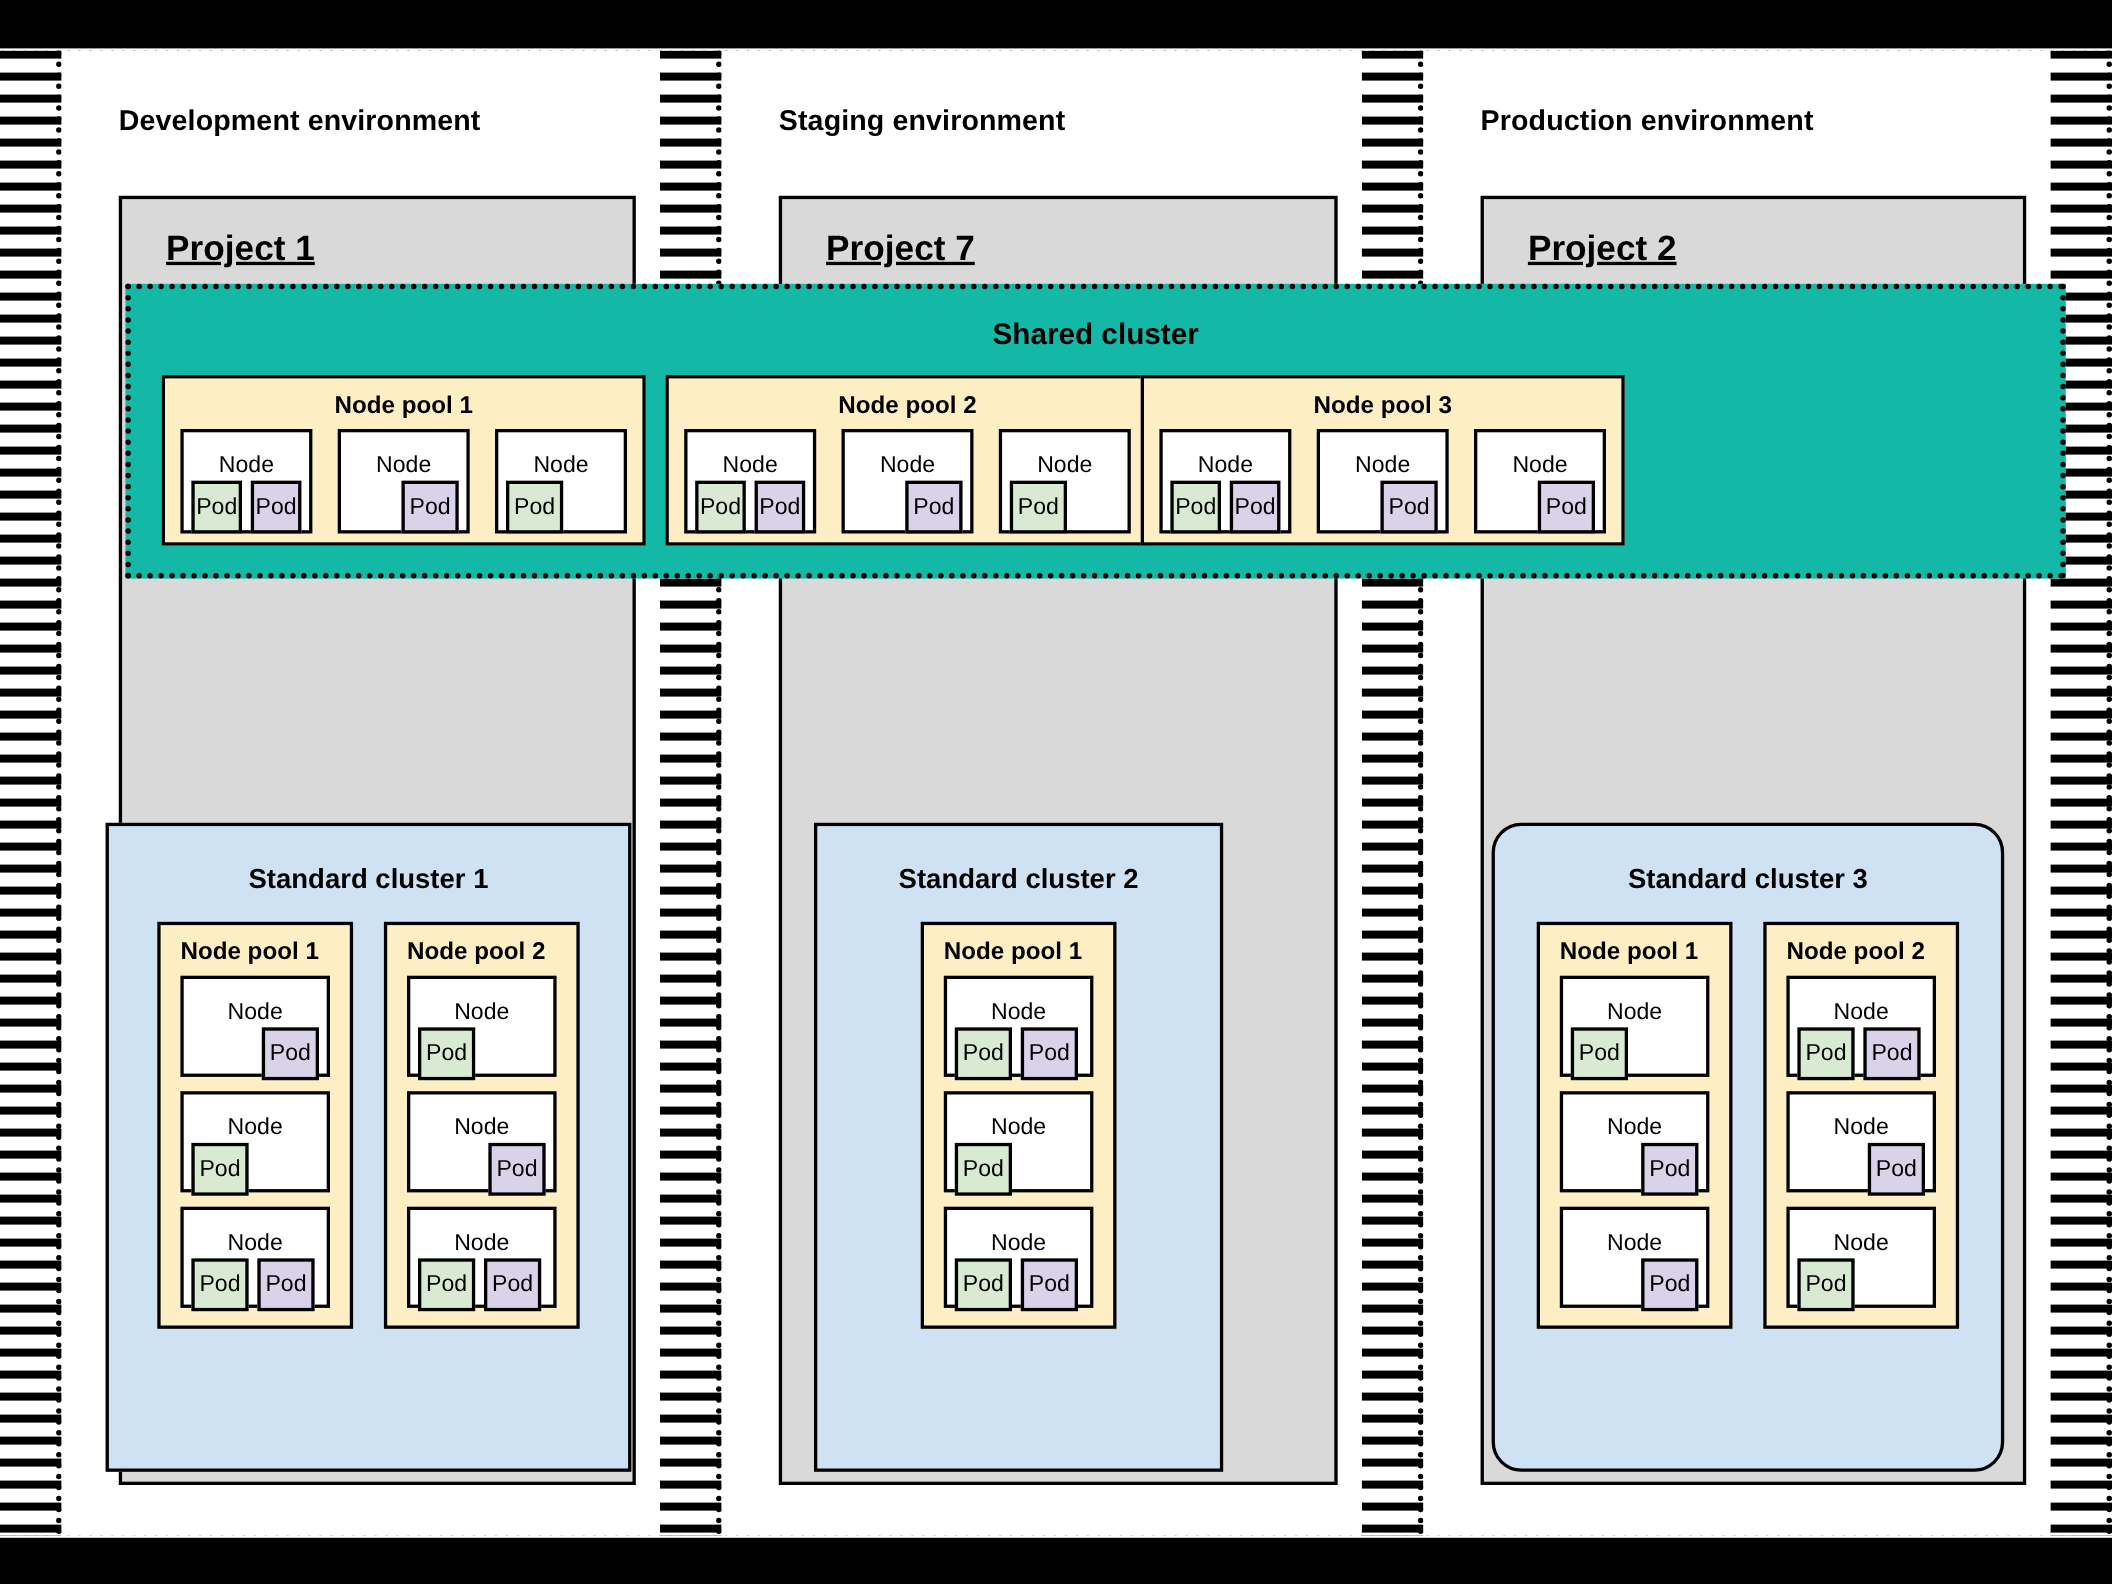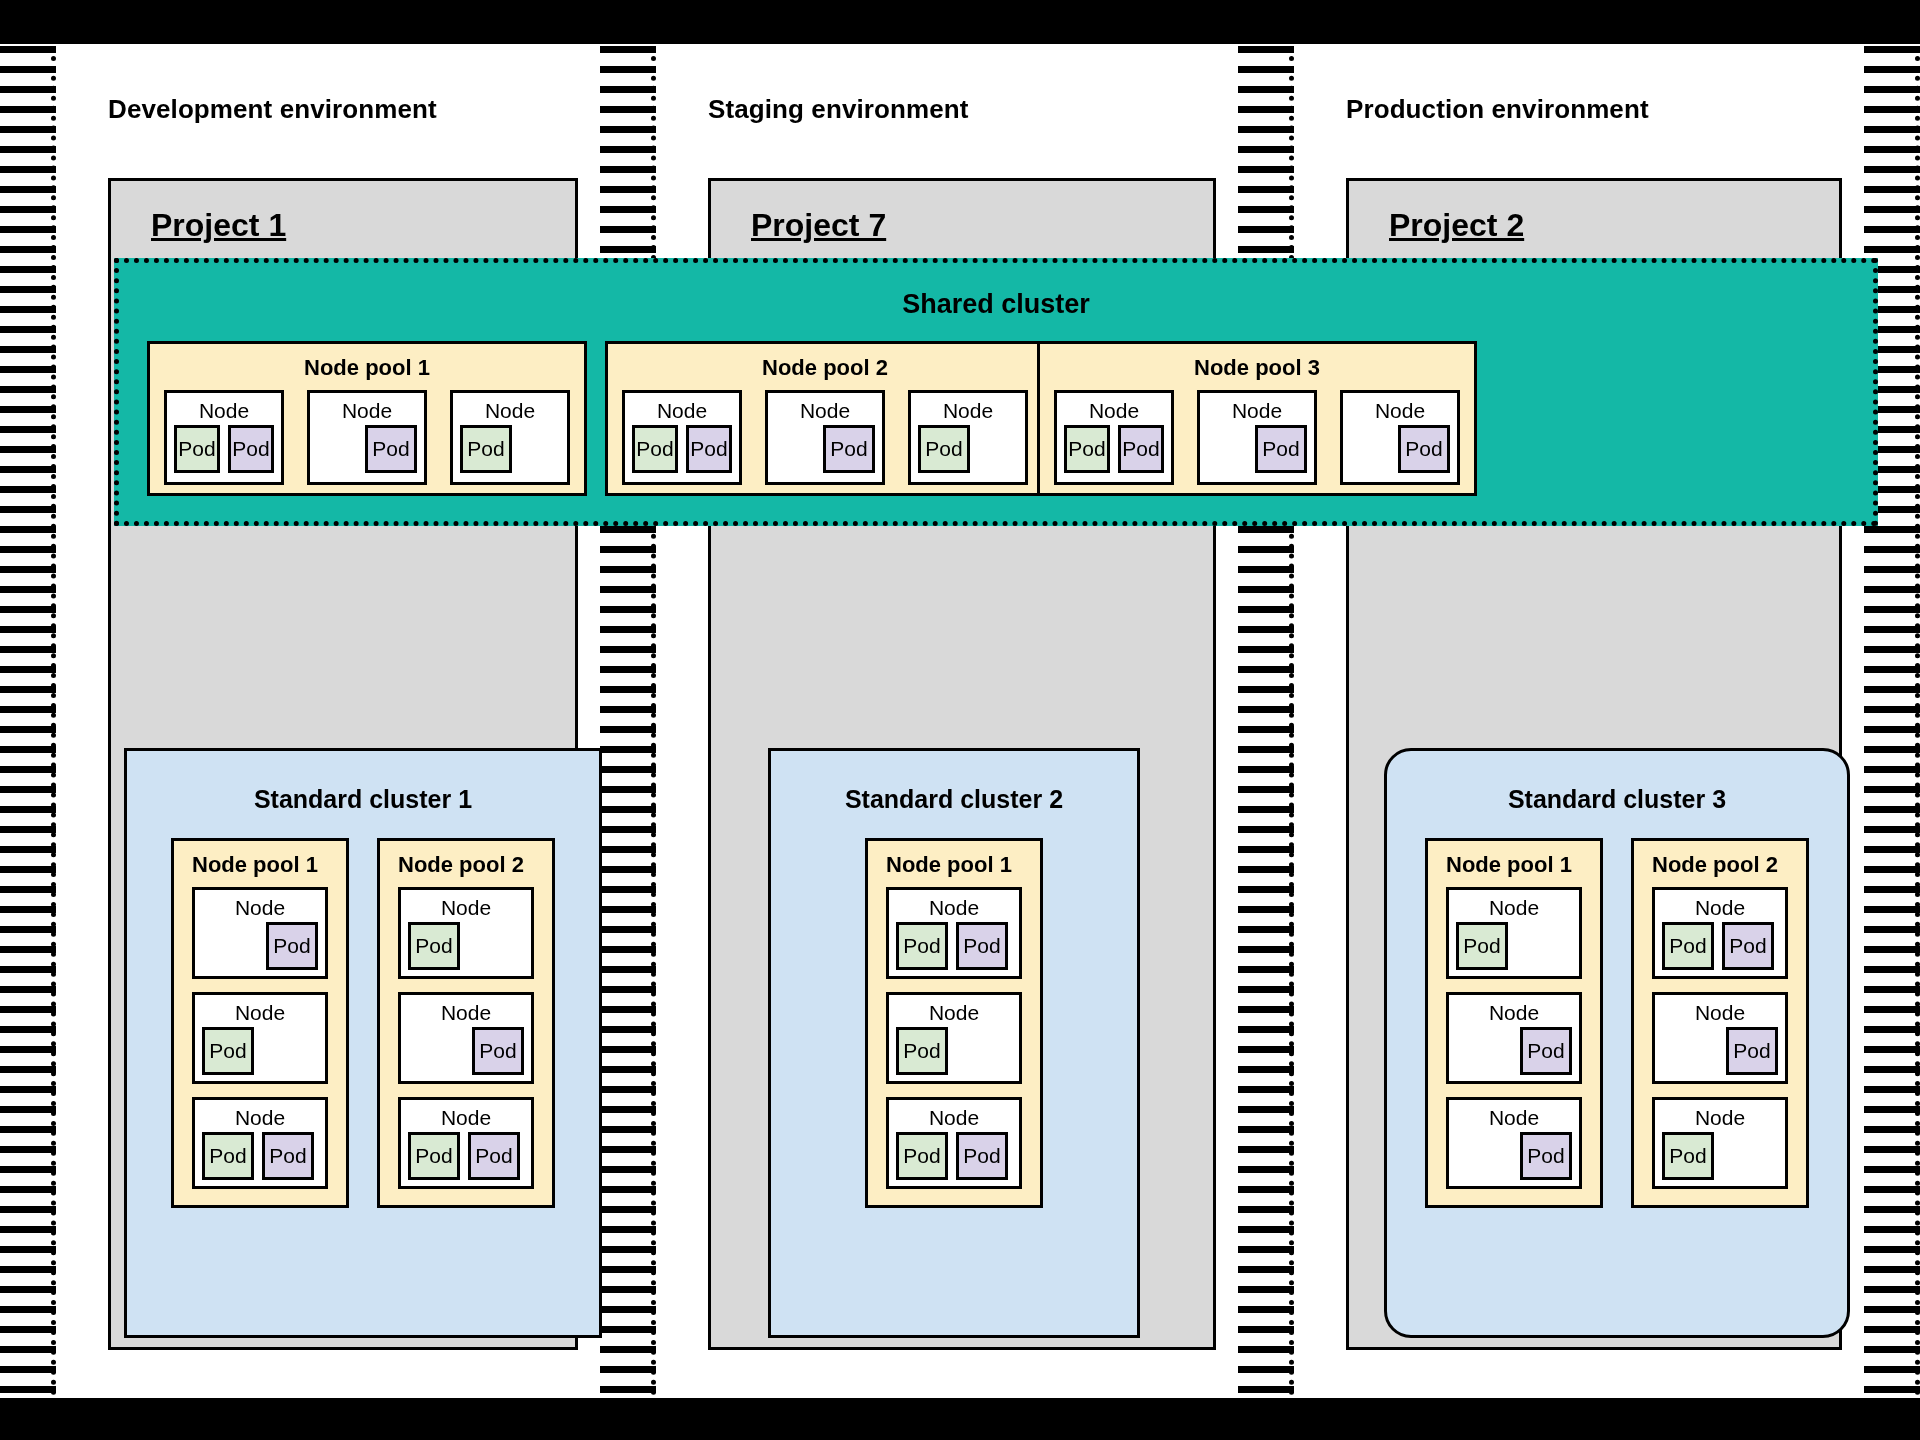--- a/index.html
+++ b/index.html
@@ -162,21 +162,21 @@
     border: 3px solid #000000;
     box-sizing: border-box;
     display: flex;
     flex-direction: column;
     align-items: stretch;
   }
   .node-label {
     text-align: center;
     font-size: 21px;
     line-height: 1;
-    padding-top: 7px;
+    padding-top: 19px;
     padding-bottom: 4px;
   }
   .pod-row {
     display: flex;
     gap: 8px;
     padding: 0 7px 7px 7px;
   }
   .pod-row.right { justify-content: flex-end; }
   .pod-row.left  { justify-content: flex-start; }
 
@@ -196,21 +196,20 @@
 
   
   .sc-pool .node { width: 120px; height: 95px; }
 
   
   .std-cluster {
     position: absolute;
     background: #cfe2f3;
     border: 3px solid #000000;
     box-sizing: border-box;
-    margin-left: 28px;
   }
   .std-title {
     text-align: center;
     font-size: 25px;
     font-weight: bold;
     padding-top: 34px;
     padding-bottom: 24px;
     white-space: nowrap;
   }
   .std-pools {

